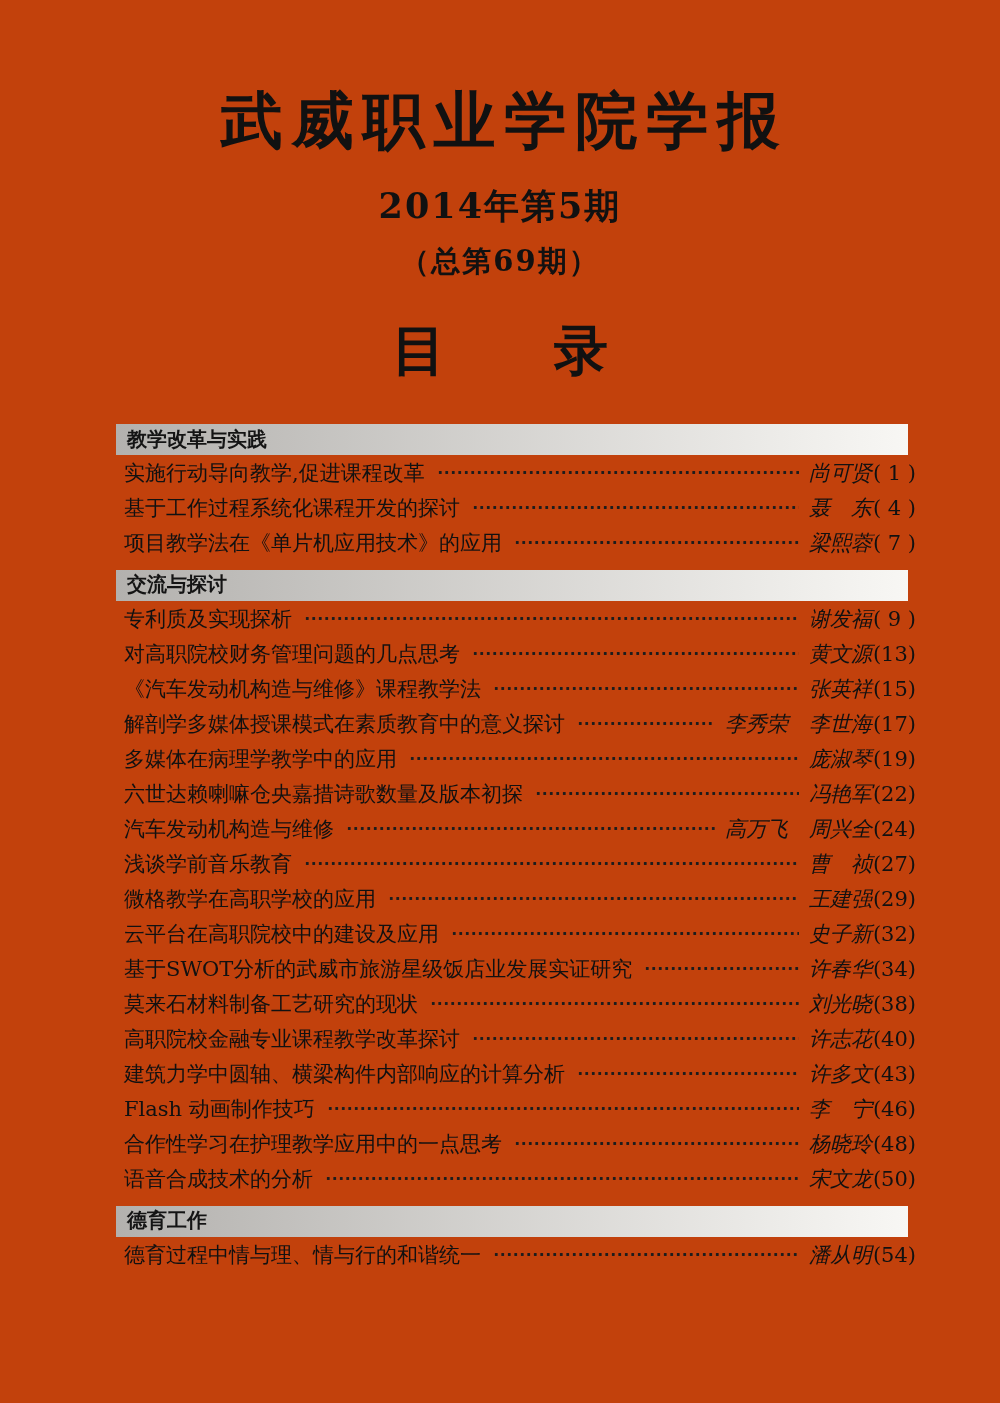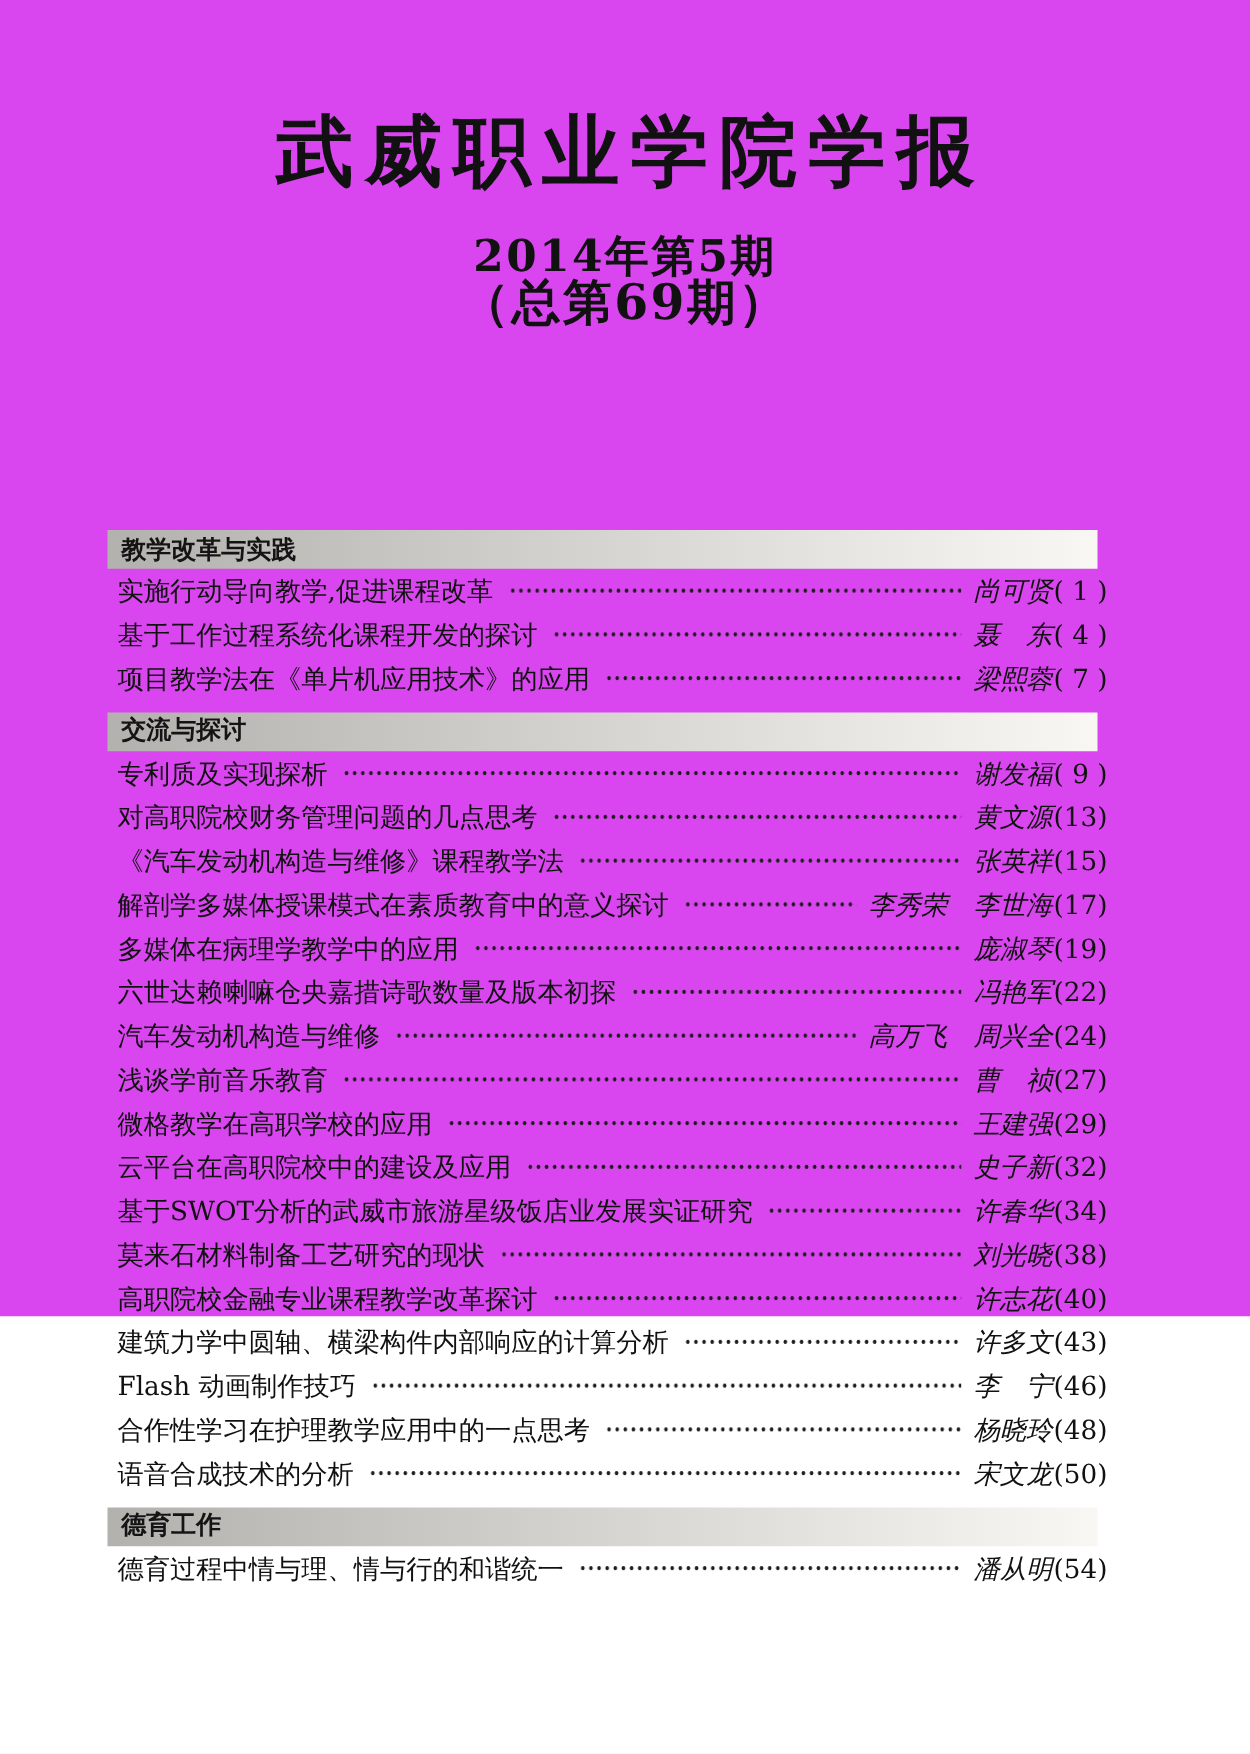--- a/index.html
+++ b/index.html
@@ -11,22 +11,22 @@
     width: 1000px;
     height: 1403px;
     font-family: "DejaVu Serif", "Liberation Serif", serif;
     color: #111111;
     position: relative;
     overflow: hidden;
   }
   .page {
     position: relative;
     width: 1000px;
-    height: 1053px;
-    background: #d946ef;
+    height: 1403px;
+    background: #c2410c;
   }
   .masthead {
     text-align: center;
     padding-top: 90px;
   }
   .journal-title {
     font-size: 62px;
     font-weight: bold;
     line-height: 1;
     letter-spacing: 9px;
@@ -34,36 +34,36 @@
     white-space: nowrap;
   }
   .issue-line {
     font-size: 35px;
     font-weight: bold;
     letter-spacing: 2px;
     margin-top: 36px;
     line-height: 1;
   }
   .volume-line {
-    font-size: 39px;
+    font-size: 29px;
     font-weight: bold;
     letter-spacing: 2px;
-    margin-top: 0;
+    margin-top: 24px;
     line-height: 1;
   }
   .toc-title {
     font-size: 54px;
     font-weight: bold;
     line-height: 1;
     margin-top: 47px;
     white-space: nowrap;
   }
   .toc {
     position: absolute;
-    left: 86px;
+    left: 116px;
     top: 424px;
     width: 800px;
   }
   section { display: block; }
   .sec-bar {
     height: 31px;
     line-height: 31px;
     width: 792px;
     box-sizing: border-box;
     padding-left: 11px;
@@ -109,20 +109,21 @@
   }
 </style>
 </head>
 <body>
 
 <div class="page">
   <div class="masthead">
     <h1 class="journal-title">武威职业学院学报</h1>
     <div class="issue-line">2014年第5期</div>
     <div class="volume-line">（总第69期）</div>
+    <div class="toc-title">目　　录</div>
   </div>
 
   <main class="toc" id="toc">
       <section>
         <div class="sec-bar"><span>教学改革与实践</span></div>
         <div class="row">
           <span class="t">实施行动导向教学,促进课程改革</span>
           <span class="leader"></span>
           <span class="a">尚可贤</span>
           <span class="p">( 1 )</span>

